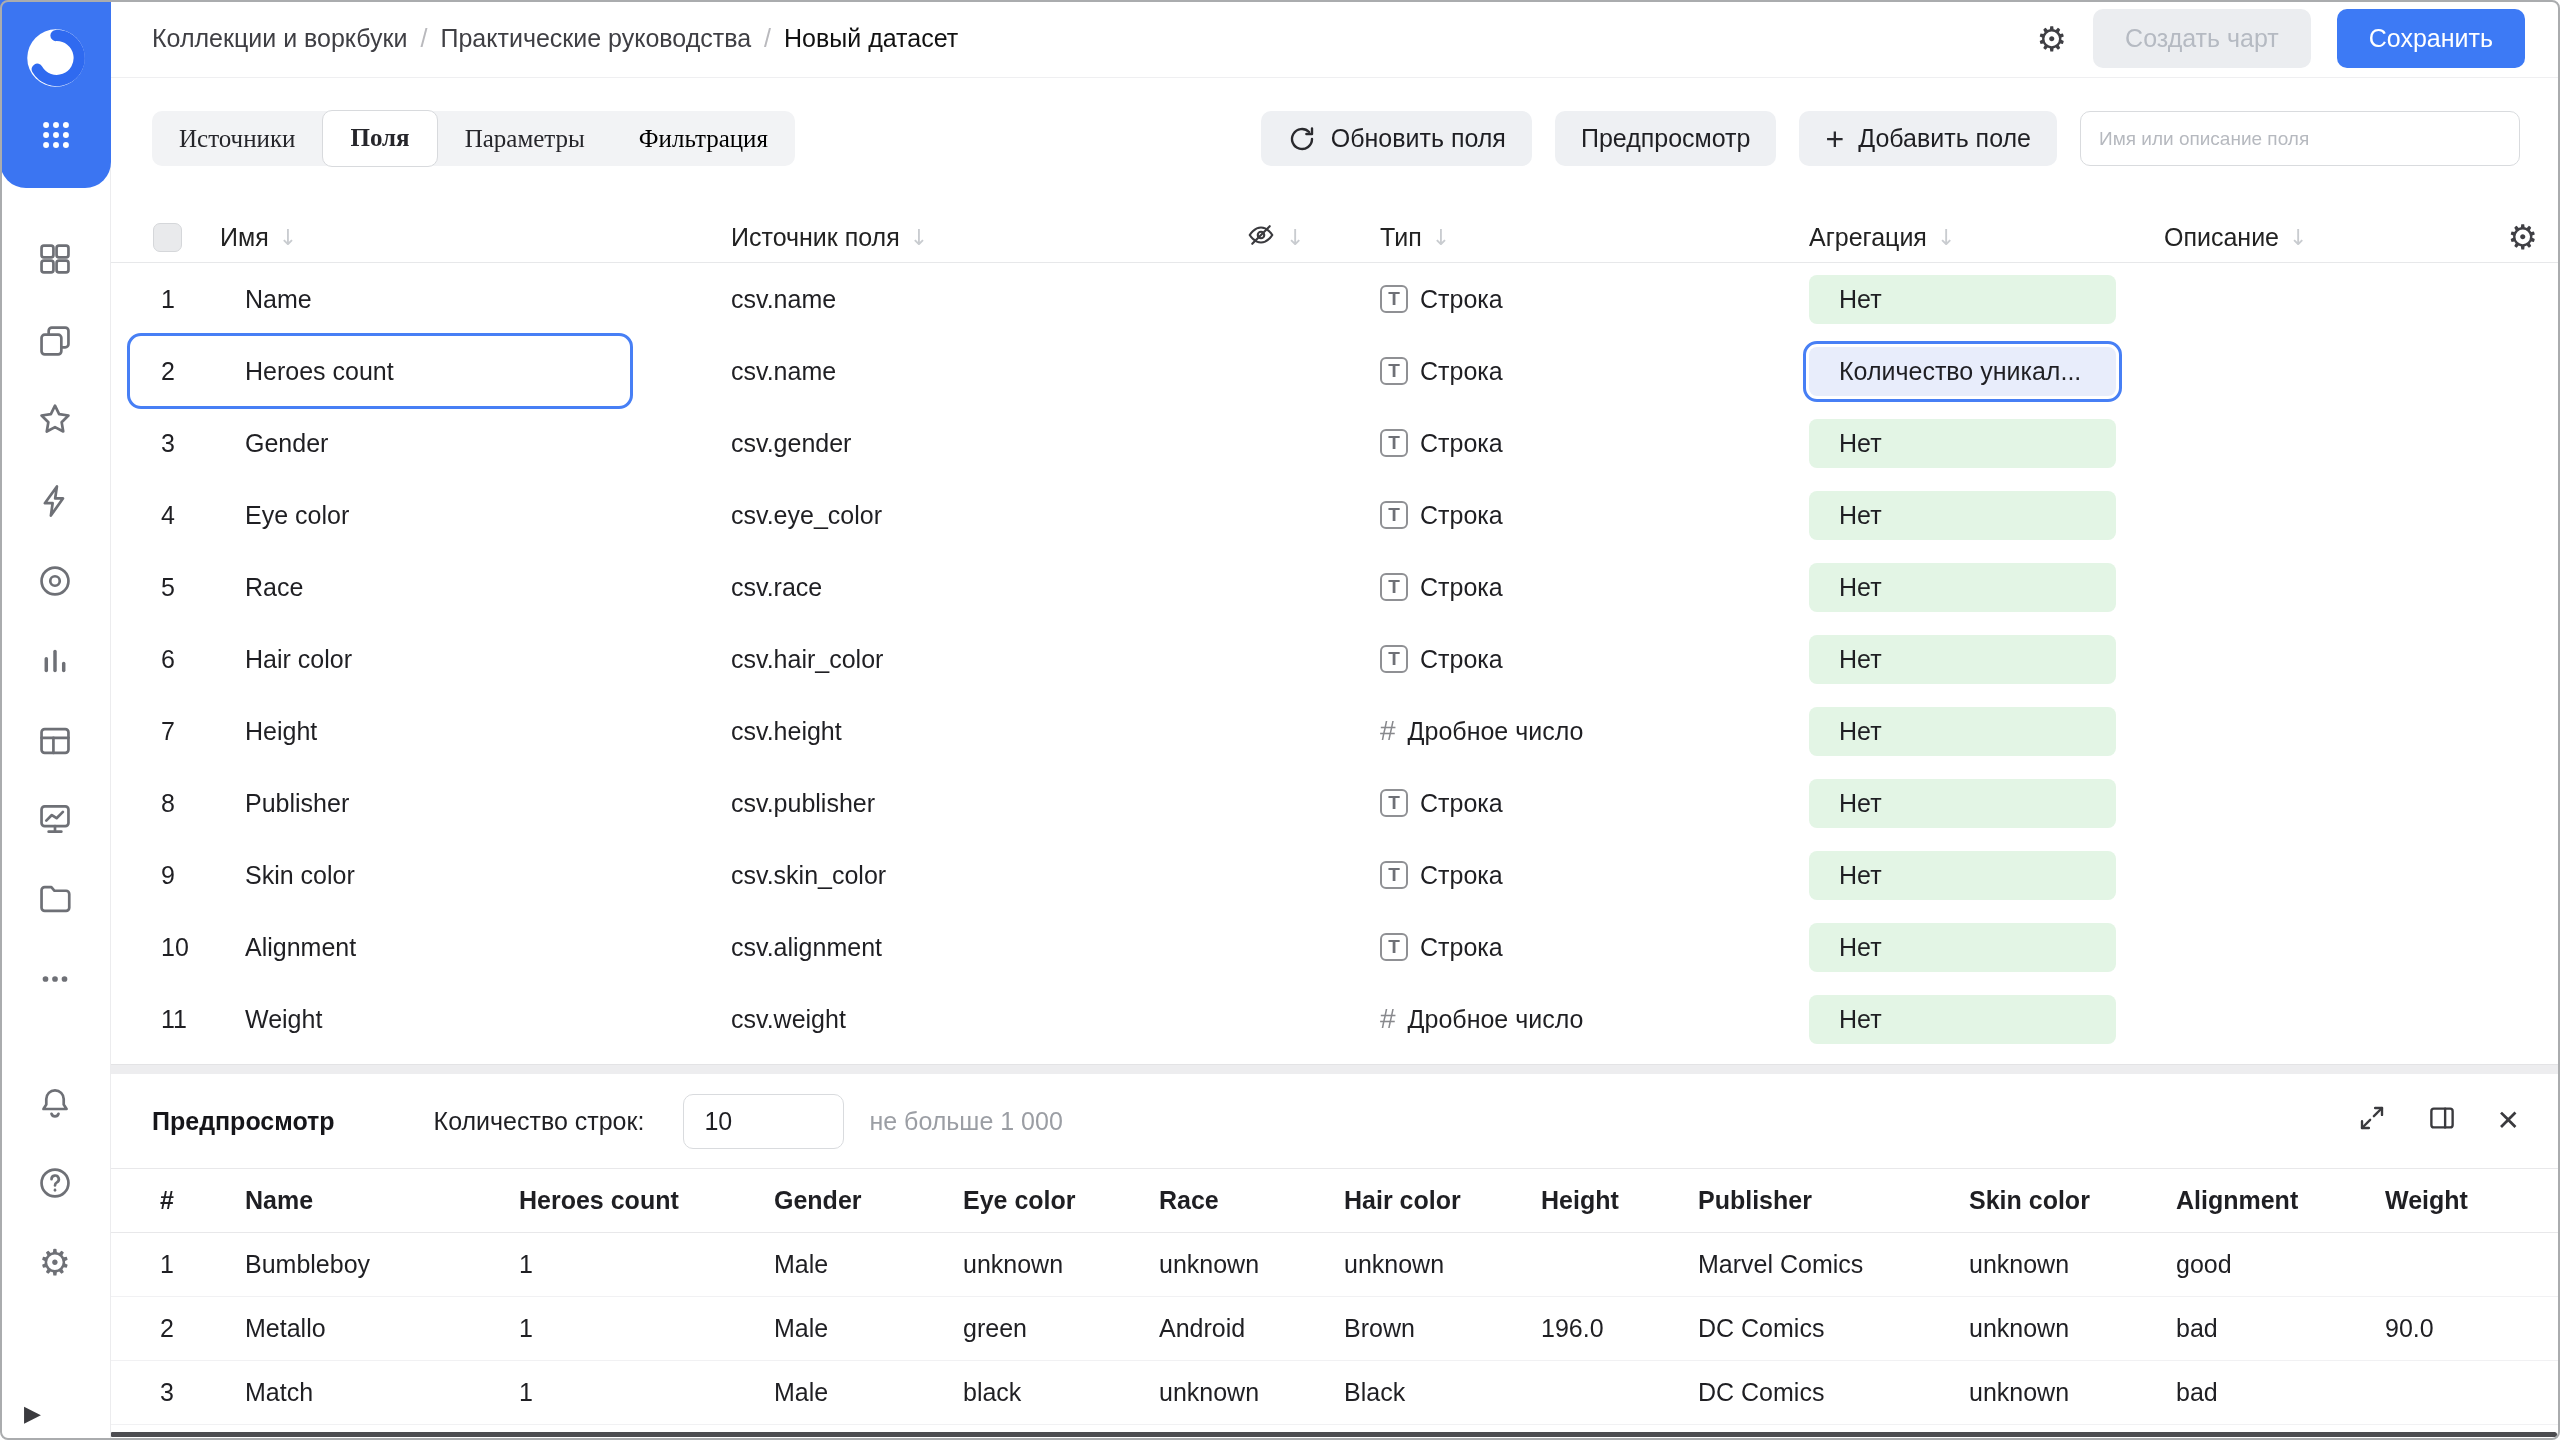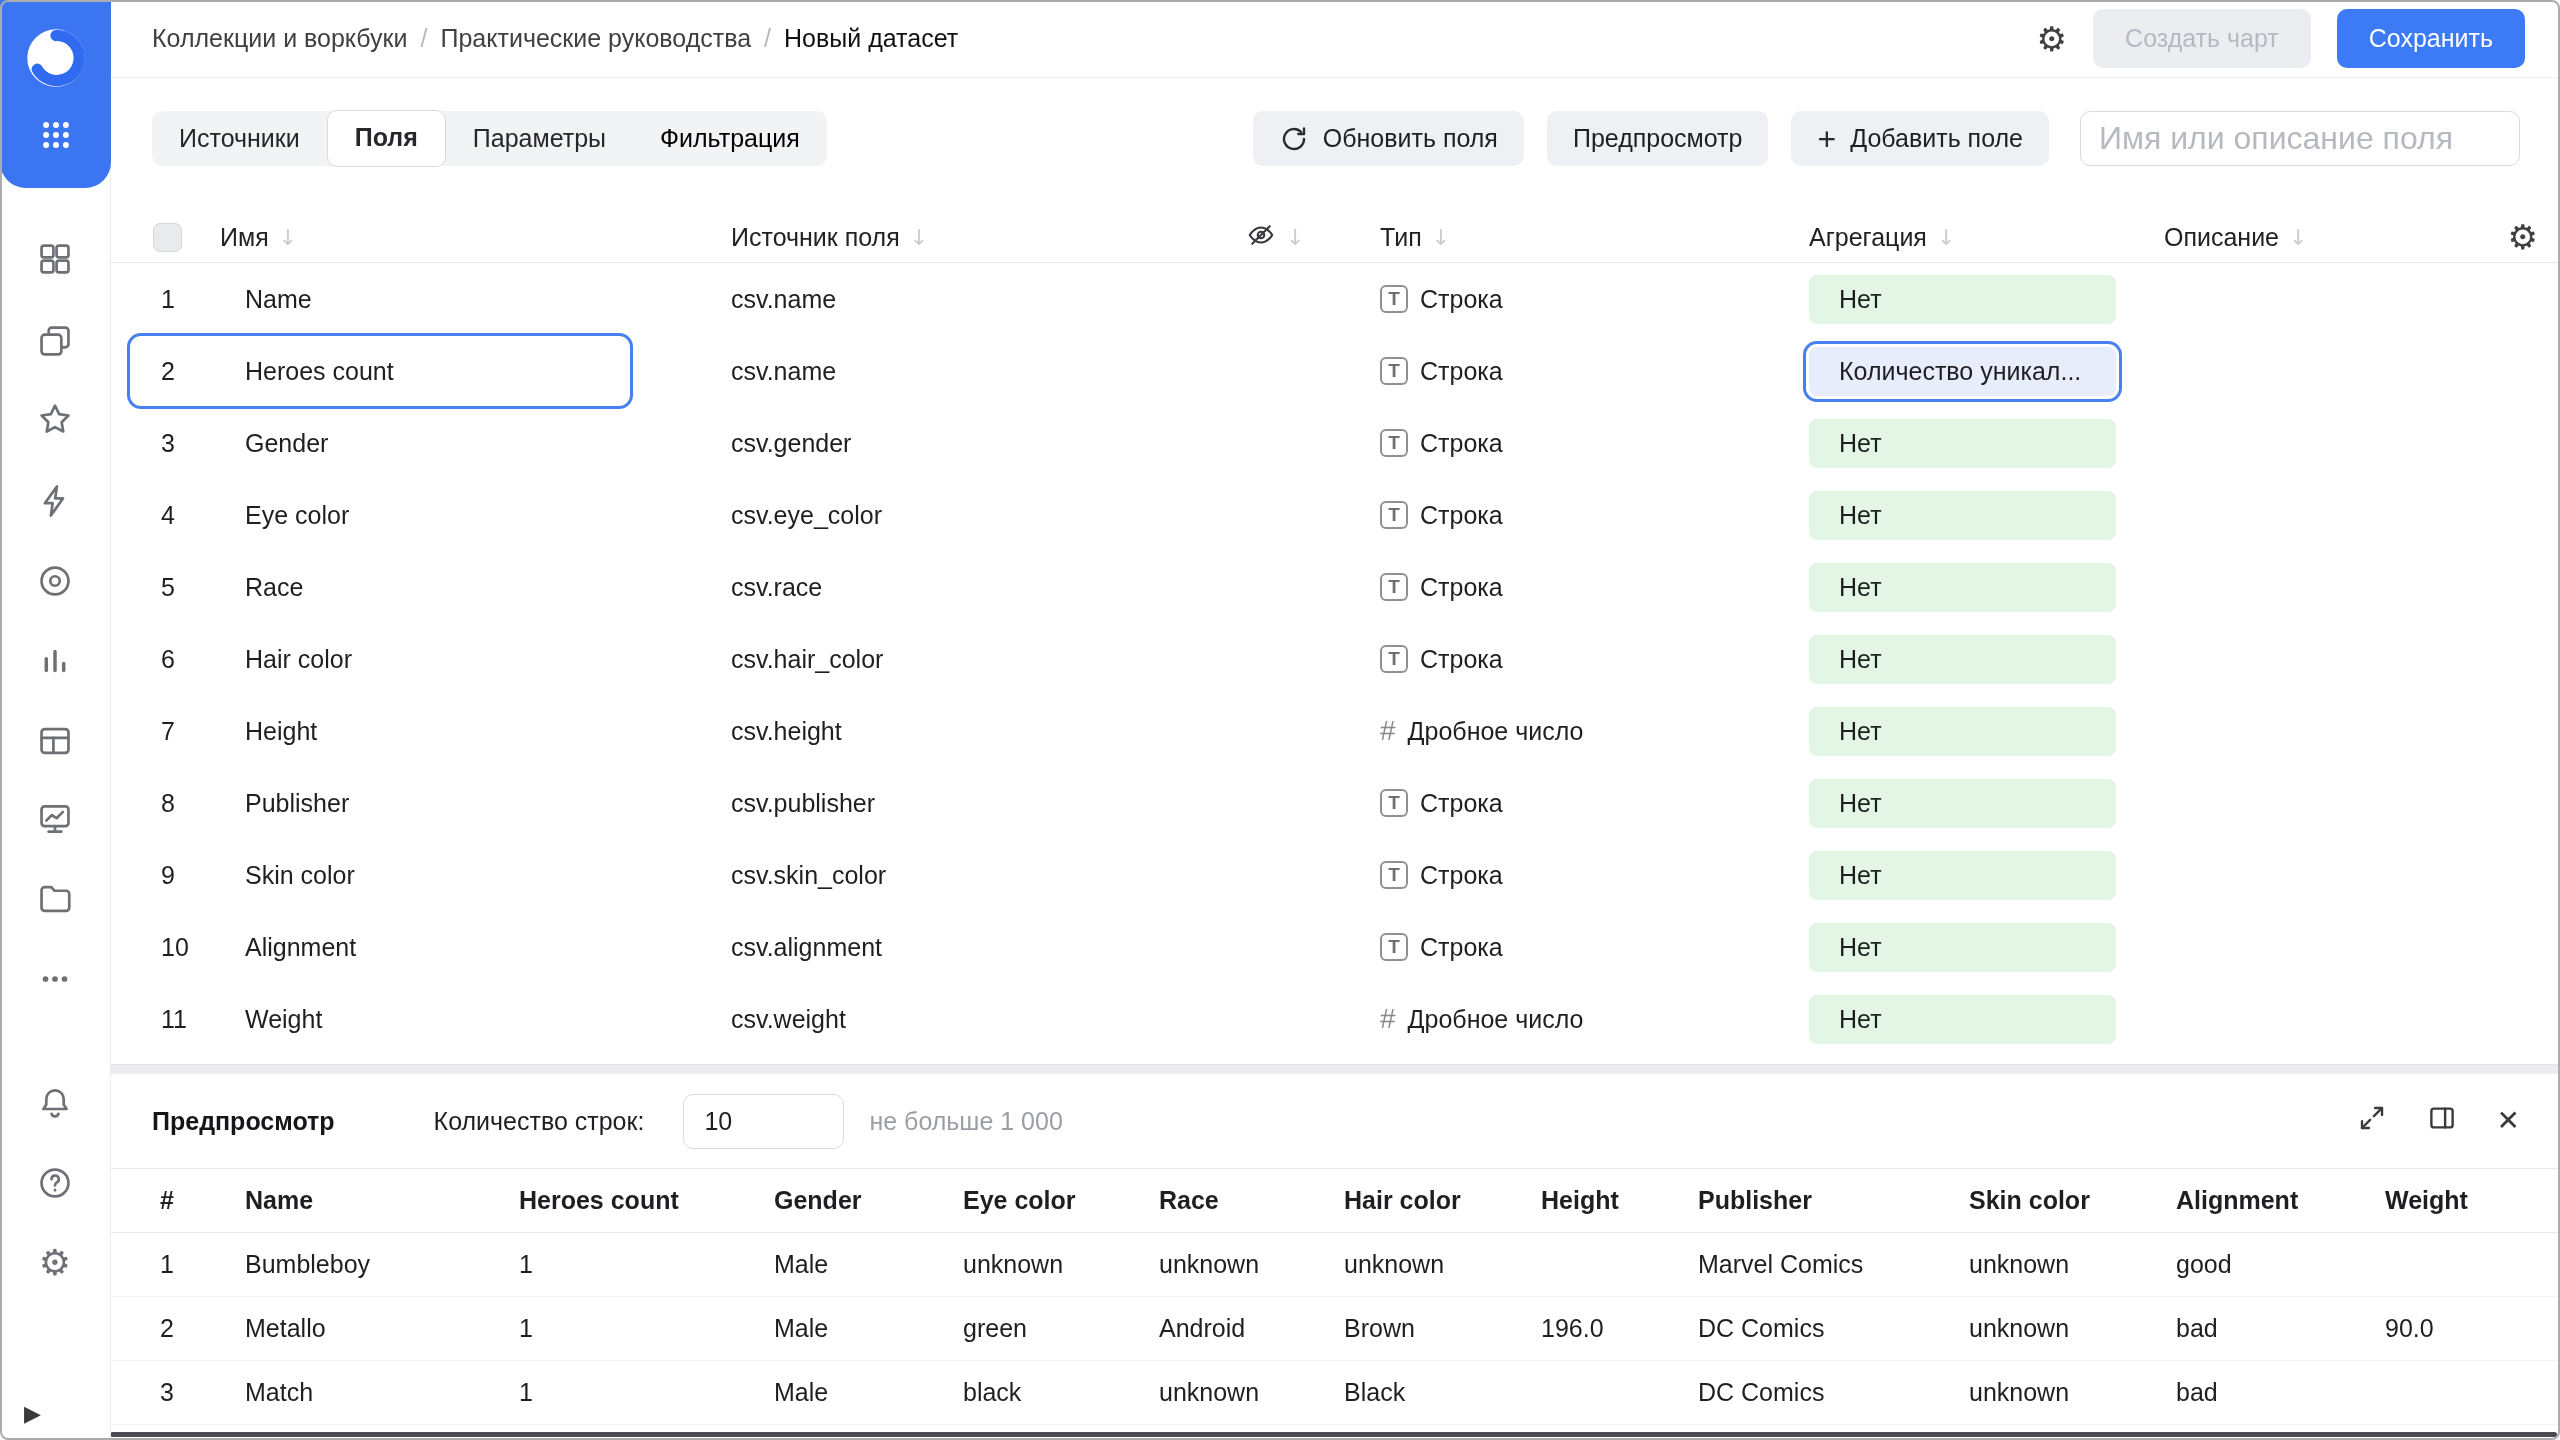--- a/index.html
+++ b/index.html
@@ -30,29 +30,29 @@
   .bc-sep { color:#b9b9bd; }
   .bc-current { color:#111; }
   .topbar-right { margin-left:auto; display:flex; align-items:center; gap:26px; }
   .gear-glyph { font-family:"DejaVu Sans",sans-serif; font-size:34px; color:#3f3f44; line-height:1; }
   .btn { height:59px; border-radius:10px; display:inline-flex; align-items:center; padding:0 32px; font-size:25px; border:none; cursor:pointer; font-family:inherit; }
   .btn-disabled { background:#ebedf0; color:#b5bac2; }
   .btn-primary { background:#3d7af5; color:#fff; }
 
   
   .toolbar { height:135px; display:flex; align-items:center; padding:0 40px 14px 41px; }
-  .tabs { display:flex; align-items:center; background:#f2f3f5; border-radius:10px; height:55px; }
+  .tabs { display:flex; align-items:center; background:#f2f3f5; border-radius:10px; height:55px;font-family:Liberation Serif, serif; }
   .tab { padding:0 27px; line-height:53px; color:#26262b; white-space:nowrap; }
   .tab.active { background:#fff; border:1px solid #d8dadd; border-radius:10px; font-weight:bold; height:57px; margin:-1px 0; }
   .tab.disabled { color:#000000; }
   .toolbar-right { margin-left:auto; display:flex; align-items:center; gap:23px; }
   .btn-gray { background:#eef0f3; color:#1f1f23; height:55px; gap:14px; padding:0 26px; }
   .btn-gray svg { width:30px; height:30px; stroke:#2a2a2e; stroke-width:1.9; fill:none; stroke-linecap:round; stroke-linejoin:round; }
   .plus-glyph { font-size:32px; line-height:1; color:#2a2a2e; }
-  .search-input { width:440px; height:55px; border:1px solid #d9dbde; border-radius:10px; padding:8px 18px; font-size:32px; font-family:inherit; color:#1f1f23; outline:none;margin-left:8px; }
+  .search-input { width:440px; height:55px; border:1px solid #d9dbde; border-radius:10px; padding:8px 18px; font-size:19px; font-family:inherit; color:#1f1f23; outline:none; }
   .search-input::placeholder { color:#b6b9bf; }
 
   
   .ftable { width:2449px; }
   .fgrid { display:grid; grid-template-columns:67px 511px 515px 134px 429px 355px 300px 1fr; align-items:center; padding-left:42px; }
   .fhead { height:50px; border-bottom:1px solid #e7e8ea; }
   .fhead .hcell { display:flex; align-items:center; gap:10px; color:#222; }
   .sort { font-family:"DejaVu Sans",sans-serif; font-size:22px; color:#c9ccd0; }
   .checkbox { width:29px; height:29px; border-radius:7px; background:#e9eaec; border:1px solid #d5d7da; }
   .eye-ico svg { width:30px; height:30px; stroke:#3a3a3e; stroke-width:1.7; fill:none; stroke-linecap:round; }

